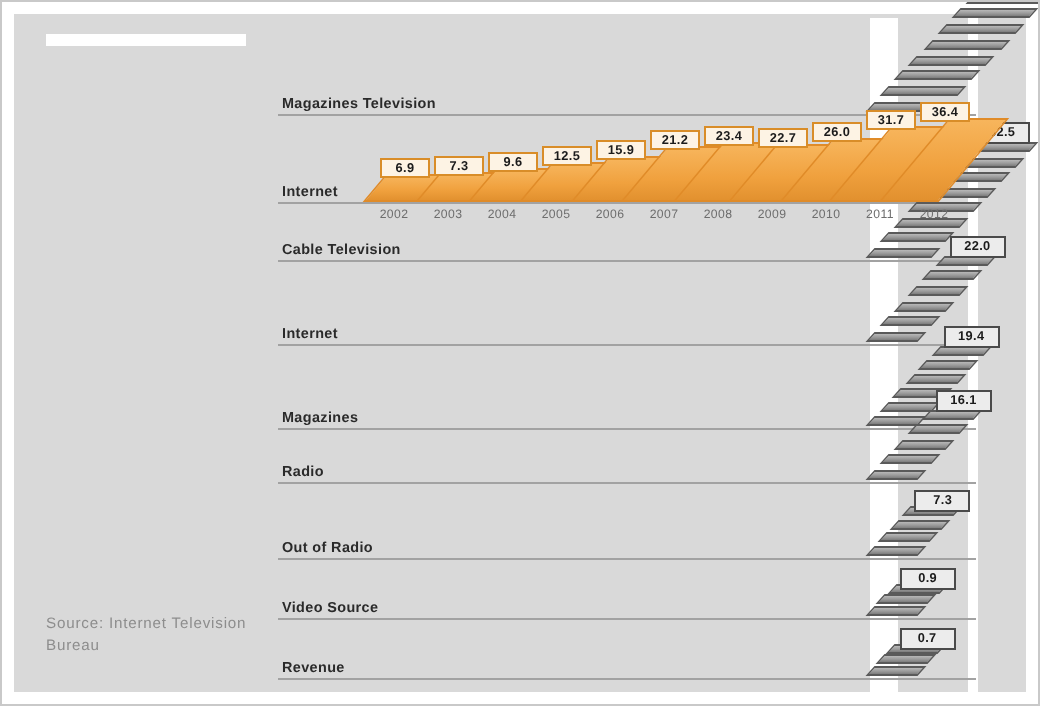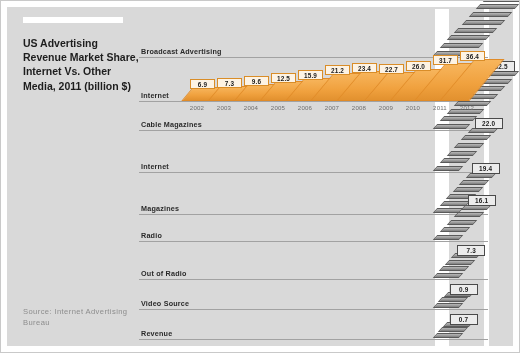--- a/index.html
+++ b/index.html
@@ -186,40 +186,39 @@
 
 <div id="figure">
 
   <div id="frame-top"></div>
   <div id="frame-bottom"></div>
   <div id="frame-left"></div>
   <div id="frame-right"></div>
 
   <div id="caption">
     <div id="rule-white"></div>
-    <div id="chart-title">US Advertising Revenue Market Share, Internet Vs. Other Media, 2011 (billion $)</div>
   </div>
 
-  <div id="source">Source: Internet Advertising Bureau</div>
+  <div id="source">Source: Internet Television Bureau</div>
 
   <div id="plot">
     <div id="highlight-band"></div>
     <div id="highlight-band-2"></div>
     <div id="rows">
         <div class="row" style="top: 48px;">
           <div class="row-line"></div>
-          <div class="row-label">Broadcast Advertising</div>
+          <div class="row-label">Magazines Television</div>
         </div>
         <div class="row" style="top: 92px;">
           <div class="row-line"></div>
           <div class="row-label">Internet</div>
         </div>
         <div class="row" style="top: 121px;">
           <div class="row-line"></div>
-          <div class="row-label">Cable Magazines</div>
+          <div class="row-label">Cable Television</div>
         </div>
         <div class="row" style="top: 163px;">
           <div class="row-line"></div>
           <div class="row-label">Internet</div>
         </div>
         <div class="row" style="top: 205px; text-align: right;">
           <div class="row-line"></div>
           <div class="row-label">Magazines</div>
         </div>
         <div class="row" style="top: 232px;">

